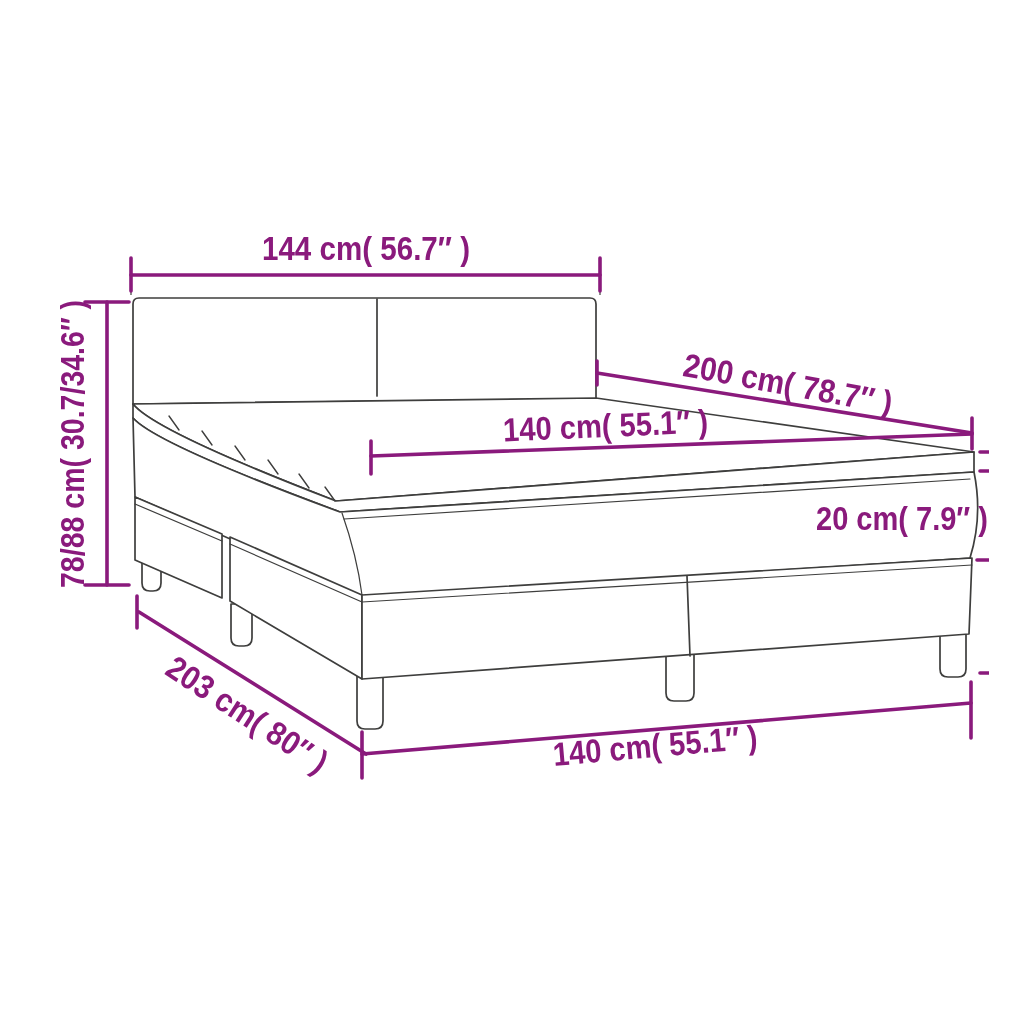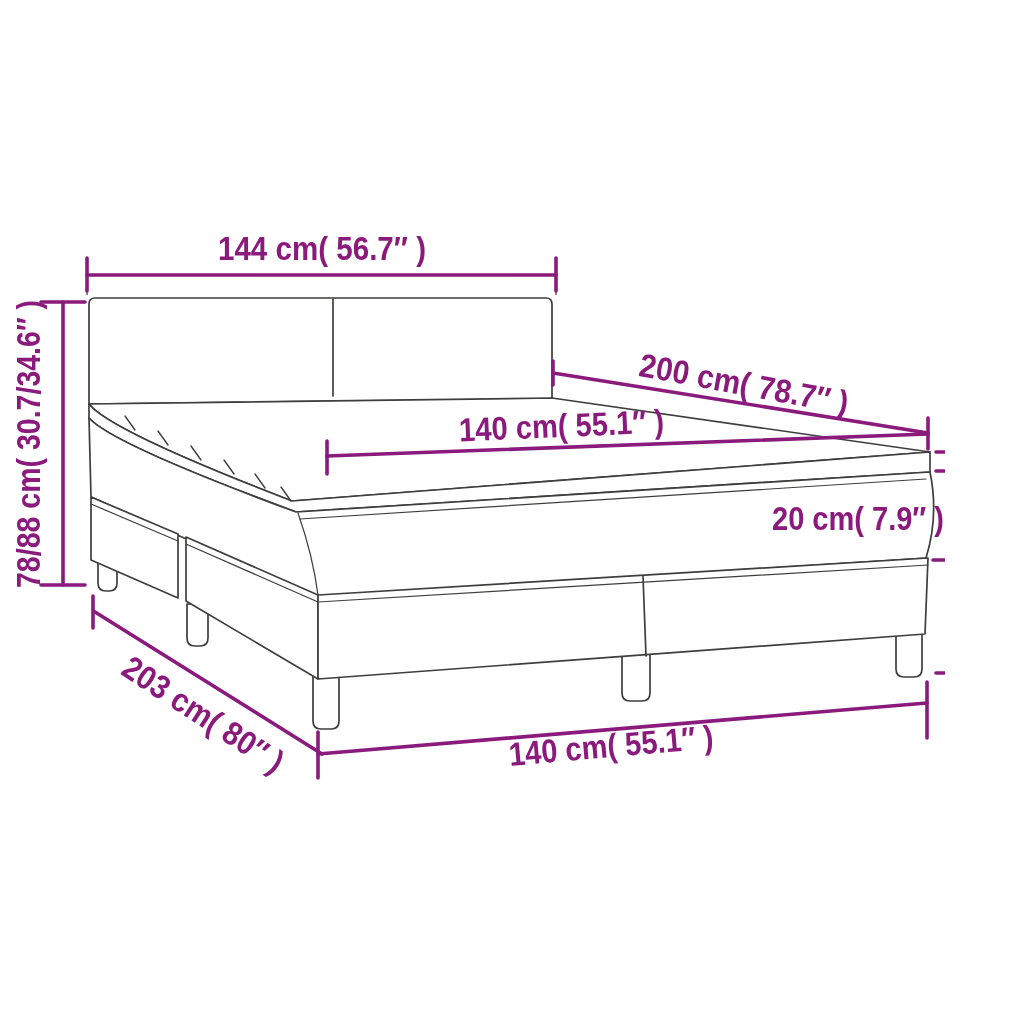--- a/index.html
+++ b/index.html
@@ -1,16 +1,16 @@
 <!DOCTYPE html>
 <html><head>
 <meta charset="utf-8">
 <style>
   html,body{margin:0;padding:0;background:#ffffff;}
-  .stage{position:relative;width:945px;height:1024px;background:#ffffff;overflow:hidden;}
+  .stage{position:relative;width:945px;height:1024px;background:#ffffff;overflow:hidden;margin-left:44px;}
   svg{display:block;width:1024px;height:1024px;}
   text{
     font-family:"Liberation Sans", sans-serif;
     font-weight:700;
     font-size:33px;
   }
   .dim-text{stroke:none;}
 </style>
 </head>
 <body>

